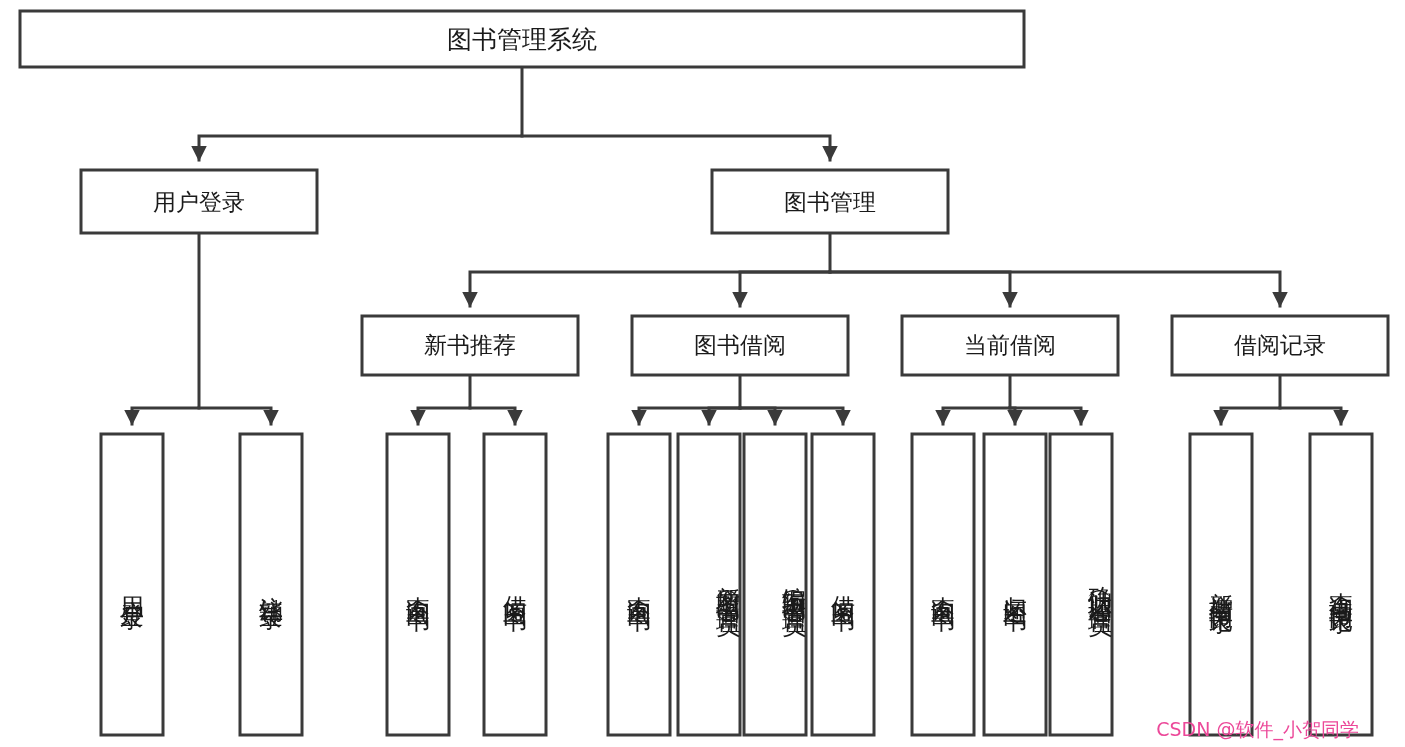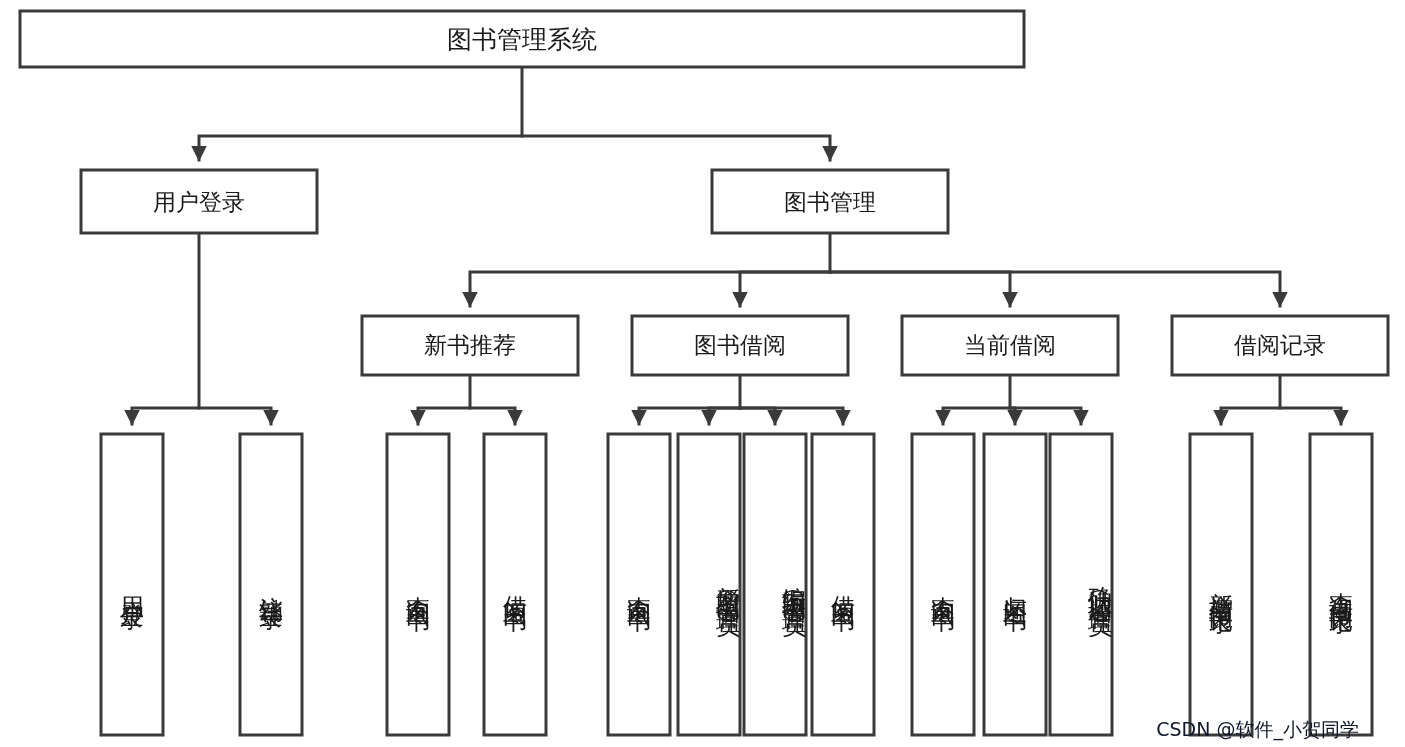--- a/index.html
+++ b/index.html
@@ -59,21 +59,21 @@
     white-space: nowrap;
     text-align: center;
     pointer-events: none;
   }
   .watermark {
     position: absolute;
     right: 8px;
     bottom: 4px;
     font-family: "DejaVu Sans", "Liberation Sans", sans-serif;
     font-size: 19px;
-    color: #0f172a;
+    color: #ec4899;
     white-space: nowrap;
   }
 </style>
 </head>
 <body>
 
 <div id="diagram-root">
 
   <svg id="flow" viewBox="0 0 1405 747">
     <defs>

